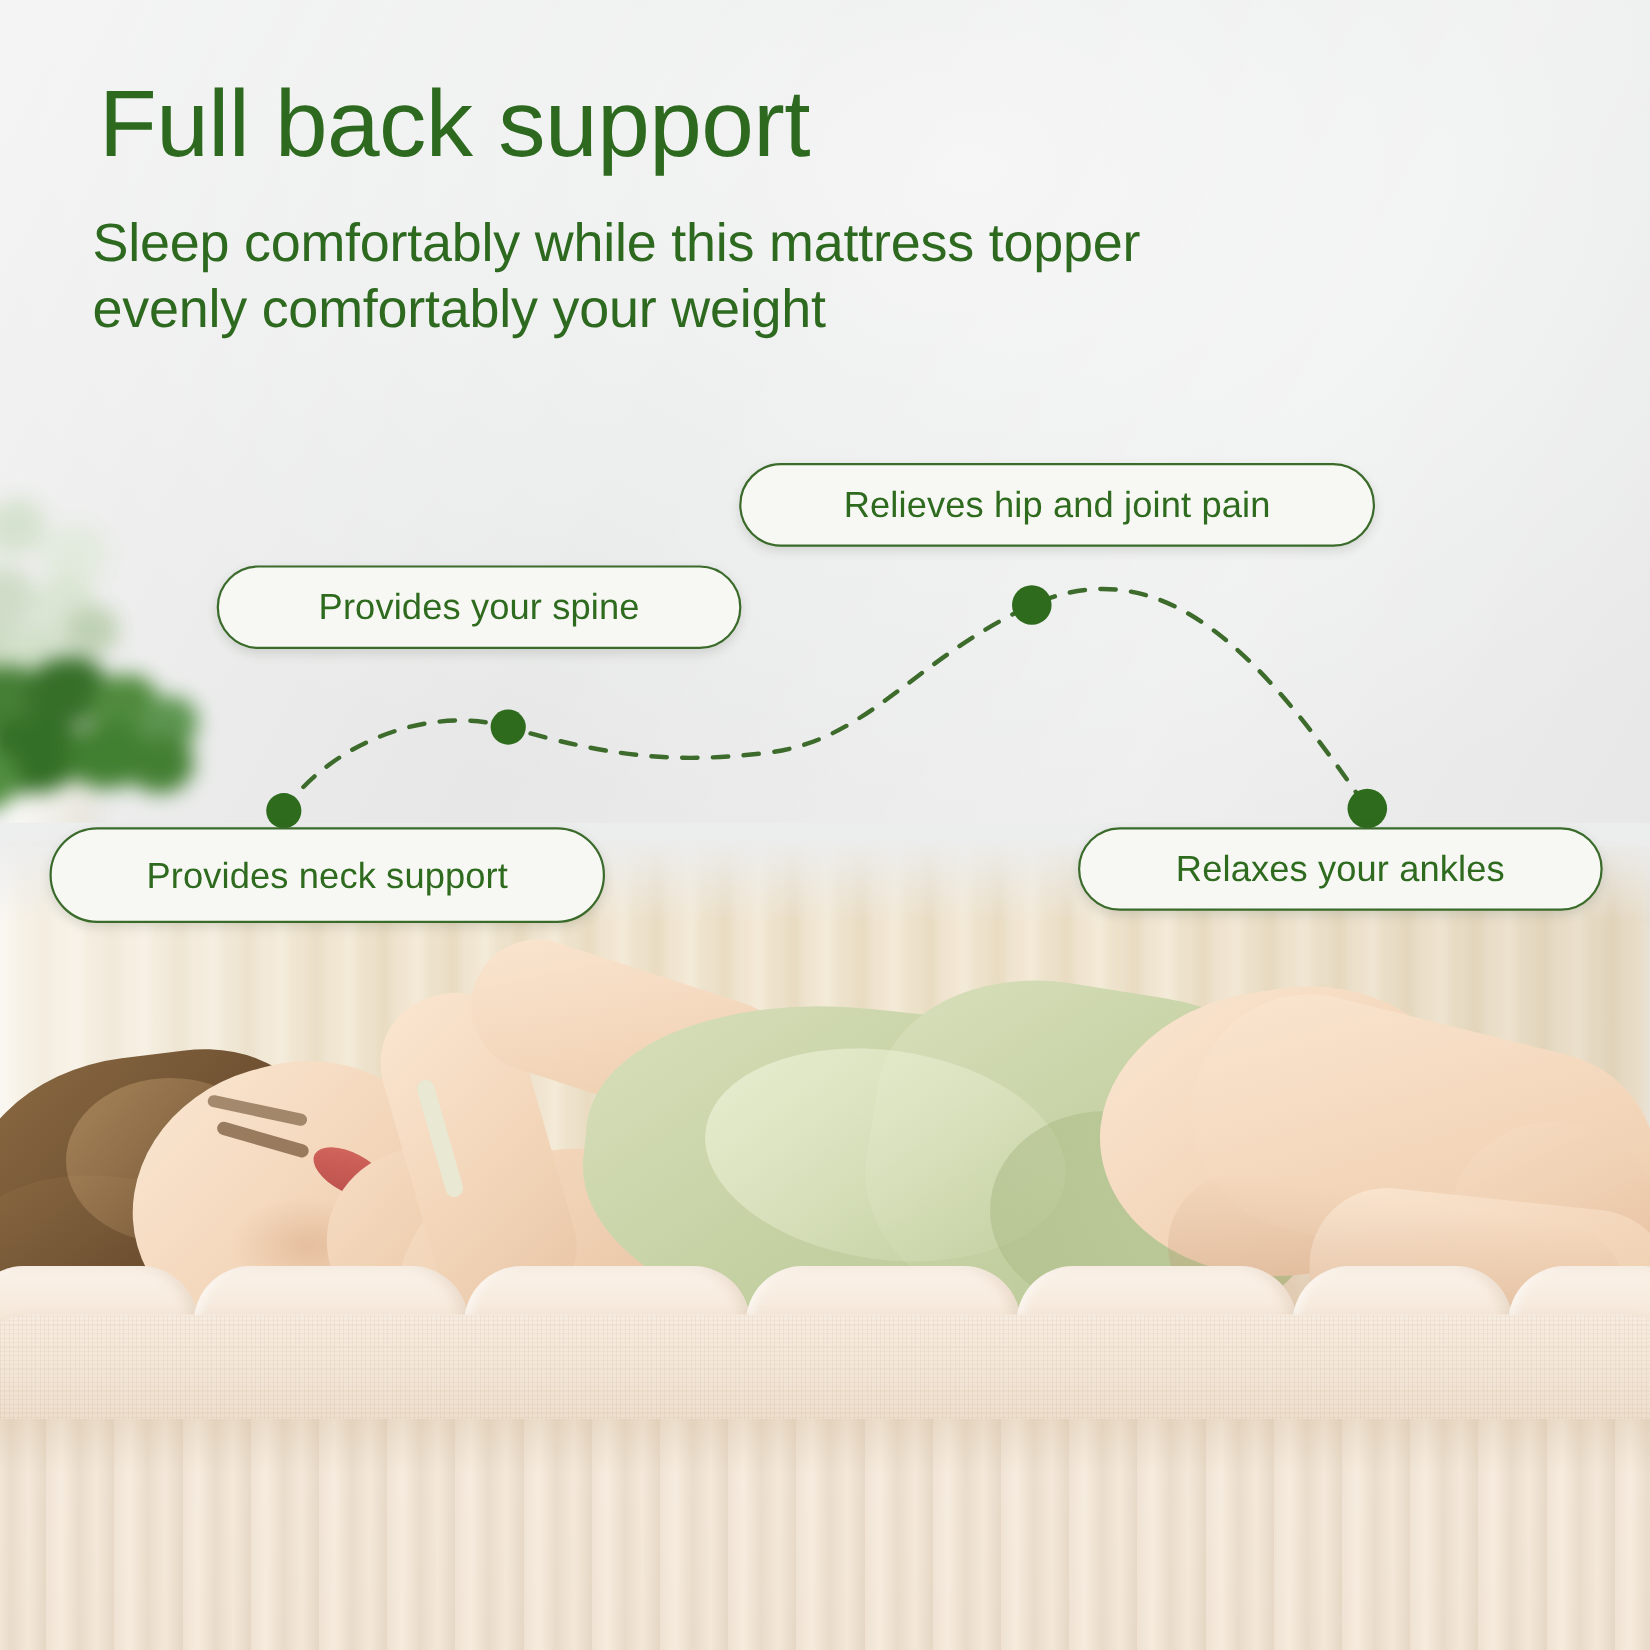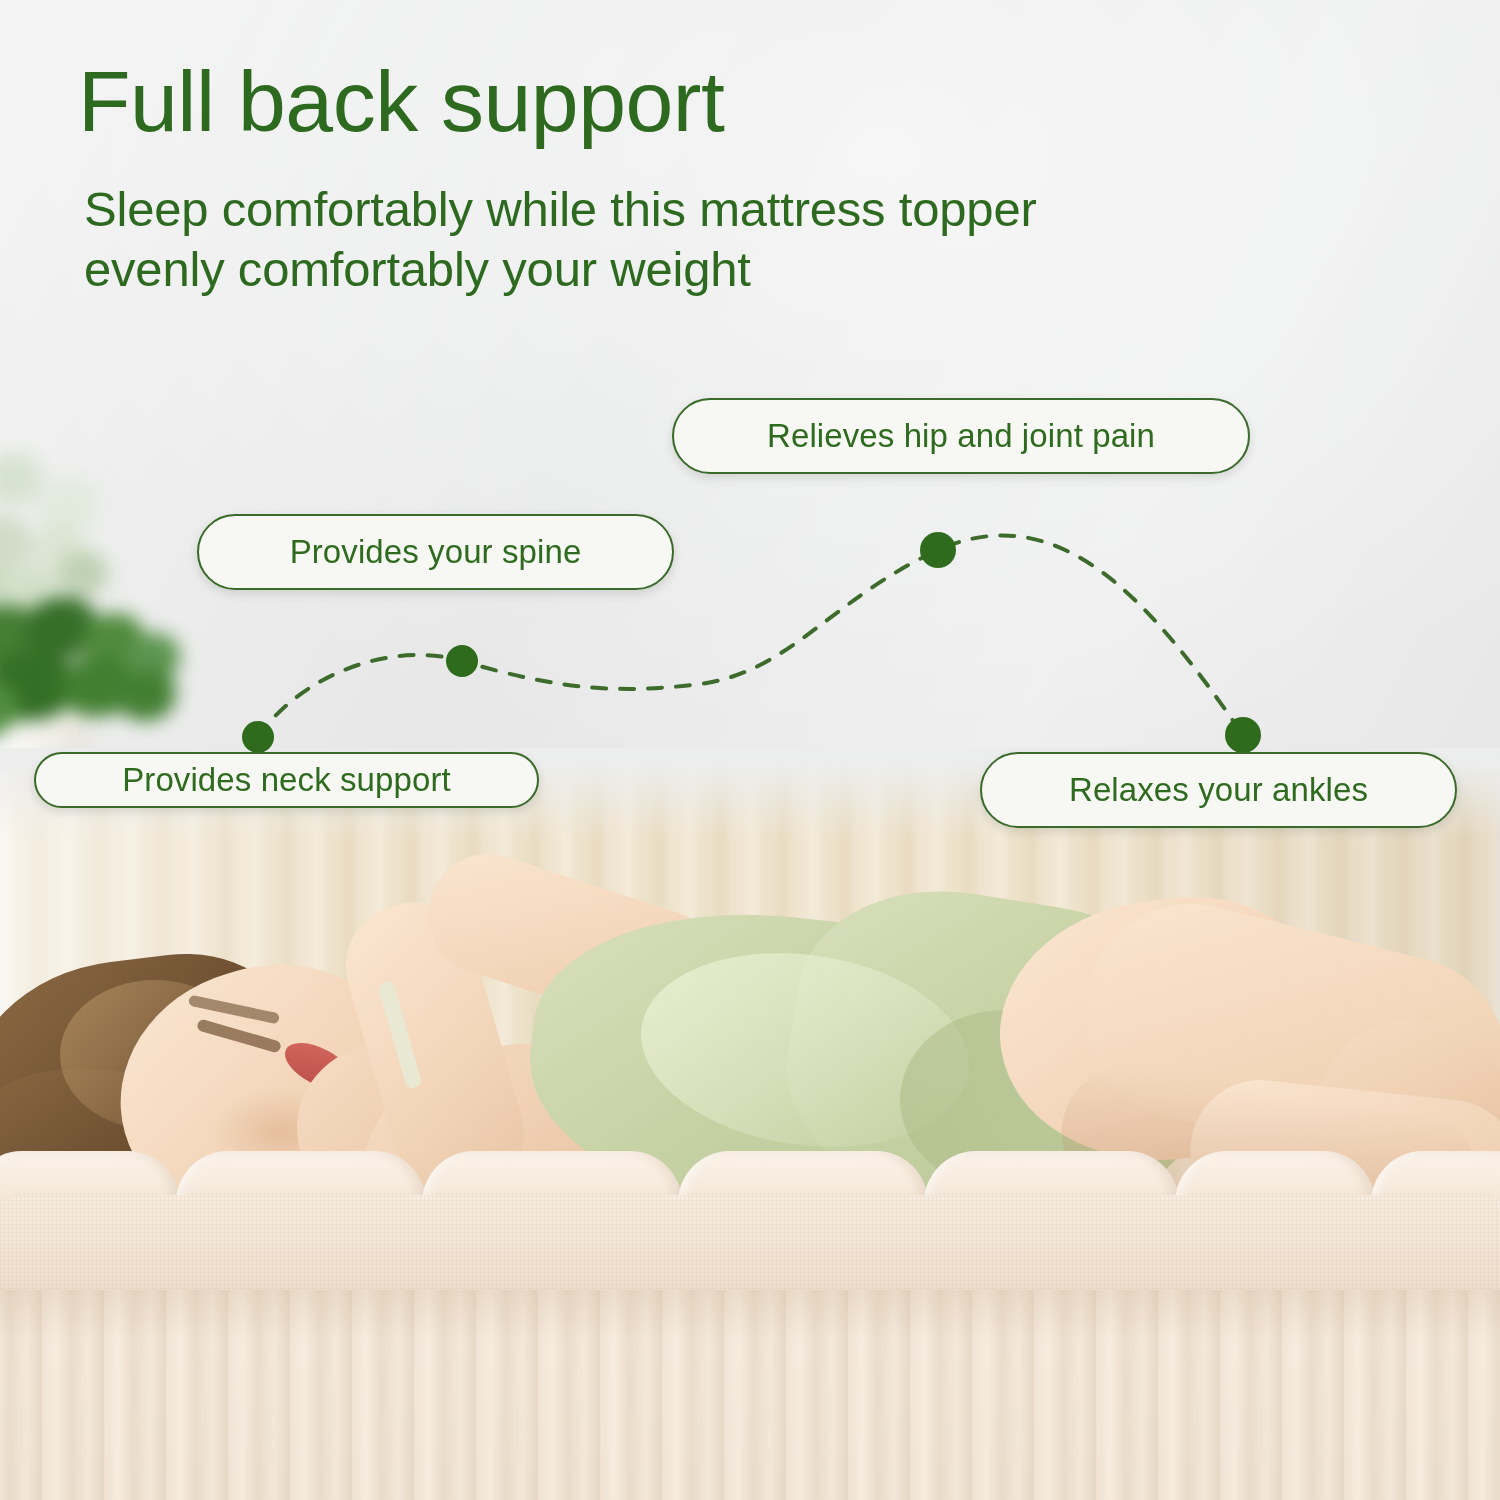--- a/index.html
+++ b/index.html
@@ -106,21 +106,21 @@
     letter-spacing:.1px;
     white-space:nowrap;
     padding:0 30px;
     box-sizing:border-box;
   }
   .dot{position:absolute;border-radius:50%;background:#2e6b1d;}
 
   
   .head-wrap{position:absolute;left:78px;top:56px;width:1100px;}
   h1.title{
-    margin:0;font-size:86px;font-weight:400;color:#2d6a1f;
+    margin:12px;font-size:86px;font-weight:400;color:#2d6a1f;
     letter-spacing:-.5px;line-height:1.05;
   }
   p.subtitle{
     margin:34px 0 0 6px;font-size:49px;font-weight:400;color:#2d6a1f;
     line-height:1.22;letter-spacing:-.2px;
   }
 </style>
 </head>
 <body>
 
@@ -216,29 +216,29 @@
 
     <svg width="1500" height="1500" viewBox="0 0 1500 1500" style="position:absolute;left:0;top:0;">
       <path id="curve-path" fill="none" stroke="#3d6b2b" stroke-width="4" stroke-linecap="round" stroke-dasharray="14 14" d="M 258 737 C 300 676, 390 640, 462 661 C 560 690, 620 694, 700 684 C 790 672, 830 600, 938 550 C 1060 496, 1150 600, 1243 735"></path>
     </svg>
 
     <div class="dot" style="left: 242px; top: 721px; width: 32px; height: 32px; background: rgb(46, 107, 29);"></div>
     <div class="dot" style="left: 446px; top: 645px; width: 32px; height: 32px; background: rgb(46, 107, 29);"></div>
     <div class="dot" style="left: 920px; top: 532px; width: 36px; height: 36px; background: rgb(46, 107, 29);"></div>
     <div class="dot" style="left: 1225px; top: 717px; width: 36px; height: 36px; background: rgb(46, 107, 29);"></div>
 
-    <div class="pill" style="left:34px;top:752px;width:505px;height:56px;">
+    <div class="pill" style="left:45px;top:752px;width:505px;height:87px;">
       <span>Provides neck support</span>
     </div>
 
     <div class="pill" style="left:197px;top:514px;width:477px;height:76px;">
       <span>Provides your spine</span>
     </div>
 
-    <div class="pill" style="left:672px;top:398px;width:578px;height:76px;">
+    <div class="pill" style="left:672px;top:421px;width:578px;height:76px;">
       <span>Relieves hip and joint pain</span>
     </div>
 
     <div class="pill" style="left:980px;top:752px;width:477px;height:76px;">
       <span>Relaxes your ankles</span>
     </div>
   </div>
 
 </div>
 

